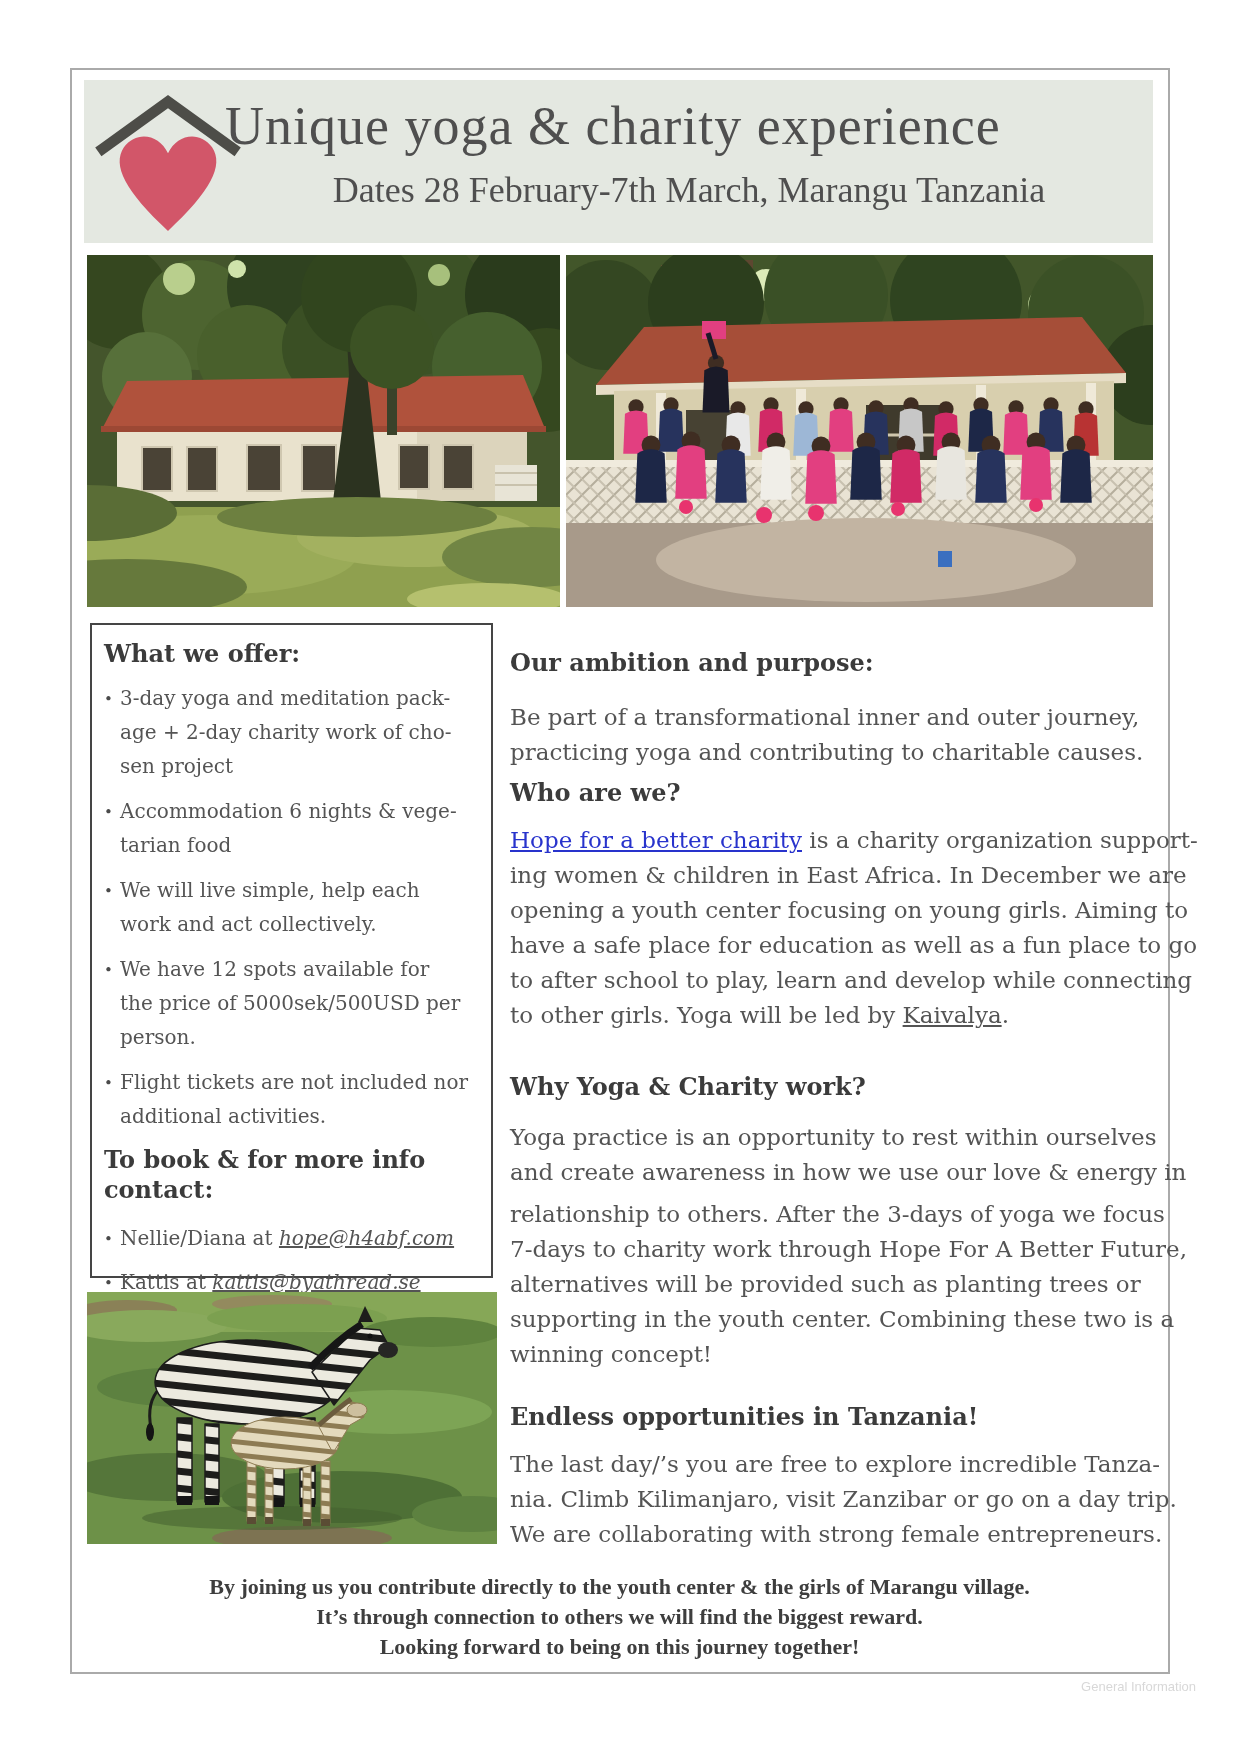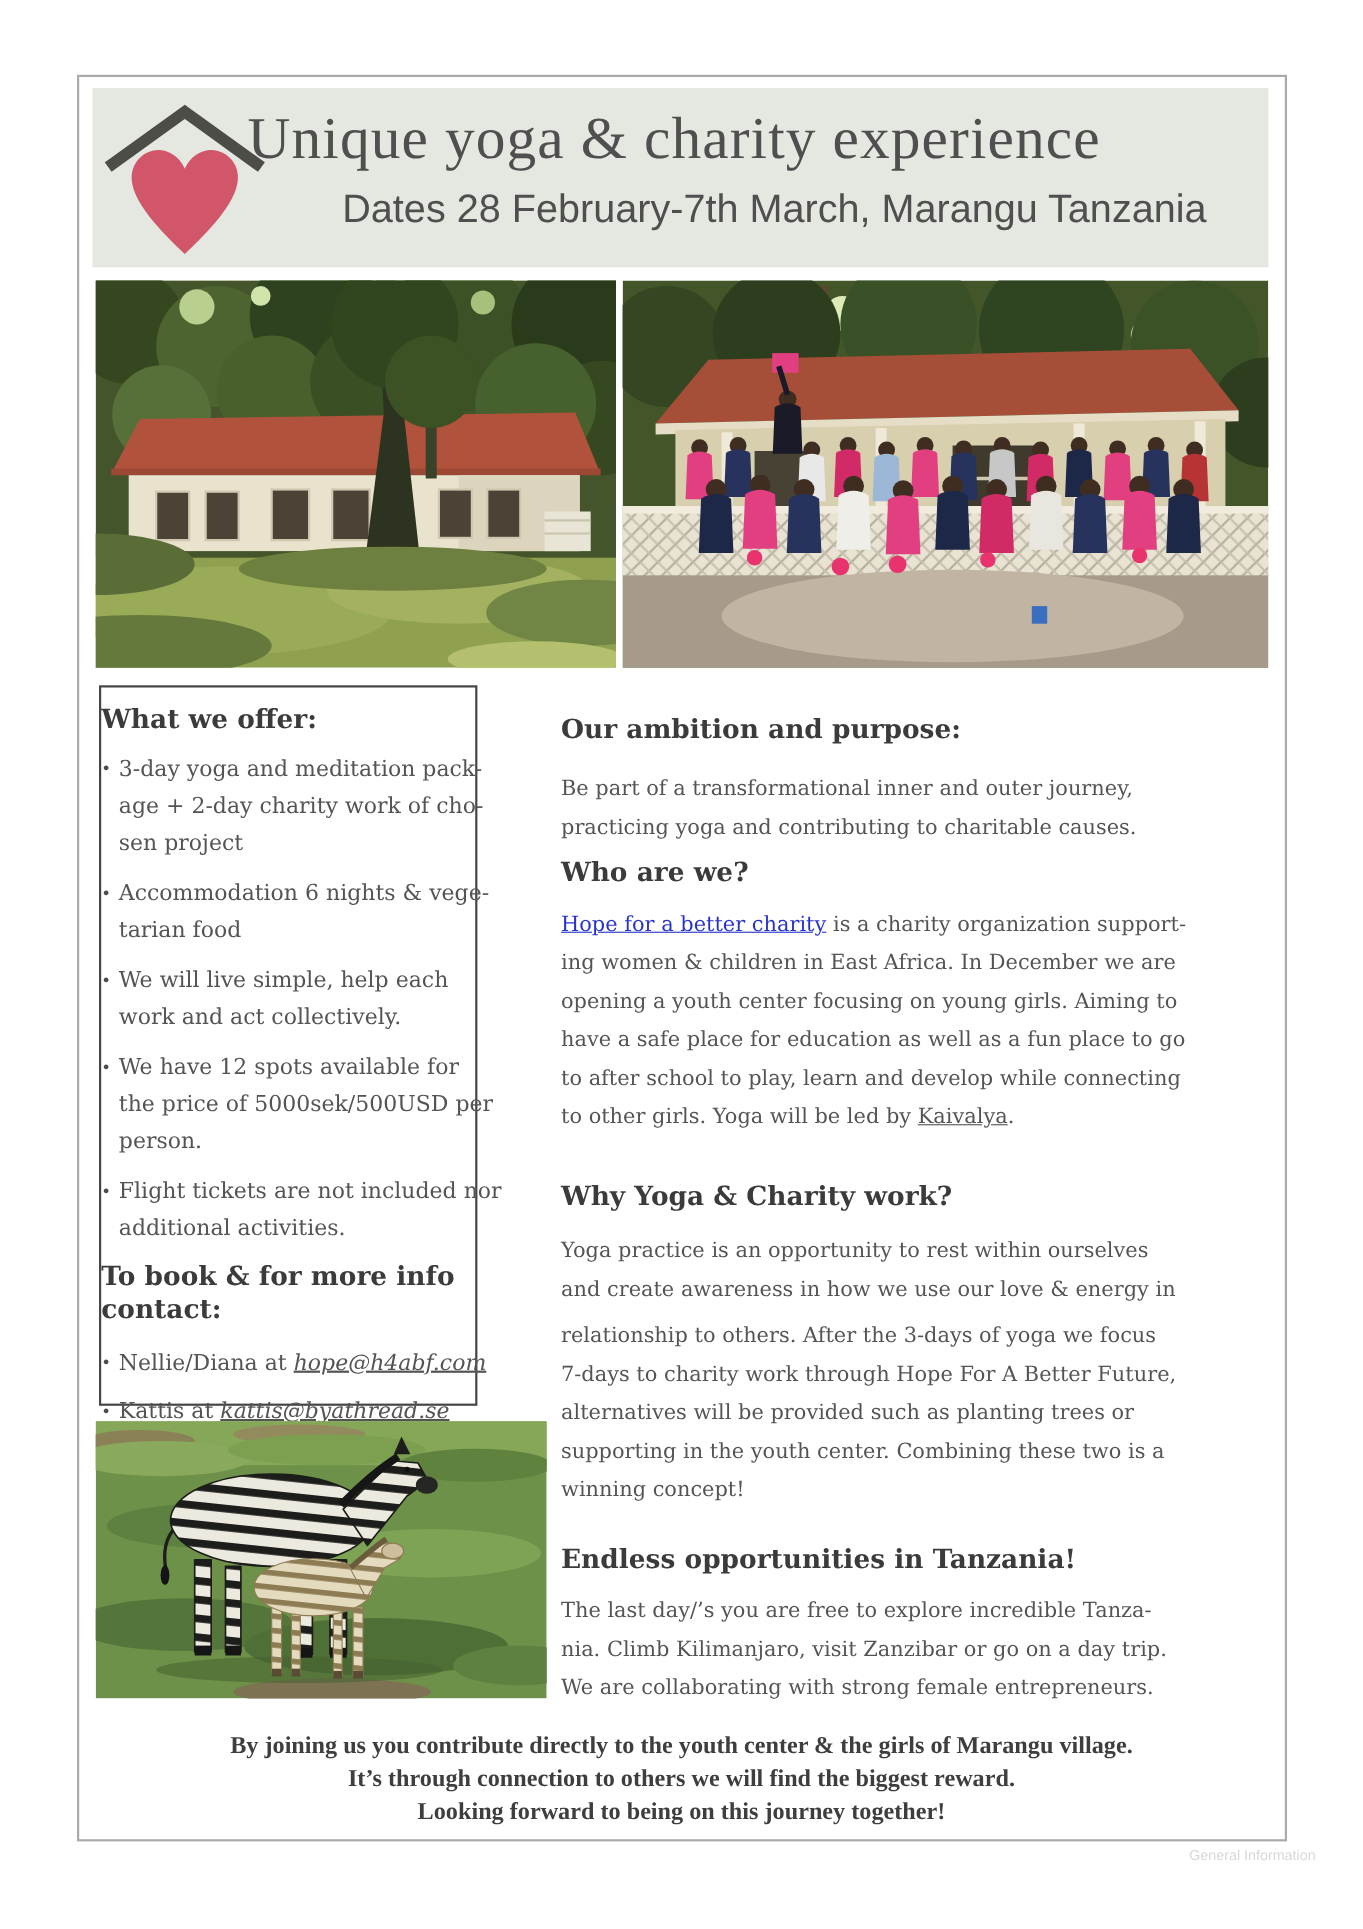--- a/index.html
+++ b/index.html
@@ -16,45 +16,45 @@
     left:84px;top:80px;width:1069px;height:163px;
     background:var(--header-bg,#e4e8e1);
   }
   .logo{left:92px;top:88px;width:152px;height:152px;}
   .title{
     left:225px;top:96px;width:928px;
     font-family:"Liberation Serif",serif;font-size:54px;line-height:60px;
     color:var(--title-text,#4f4f4f);letter-spacing:1px;white-space:nowrap;
   }
   .subtitle{
-    left:240px;top:168px;width:928px;text-align:center;
-    font-family:Liberation Sans, sans-serif;font-size:36px;line-height:44px;
+    left:225px;top:168px;width:928px;text-align:center;
+    font-family:Liberation Serif, serif;font-size:36px;line-height:44px;
     color:var(--title-text,#4f4f4f);white-space:nowrap;
   }
   .photo{display:block;}
   .photo-left{left:87px;top:255px;width:473px;height:352px;}
   .photo-right{left:566px;top:255px;width:587px;height:352px;}
   .photo-zebra{left:87px;top:1292px;width:410px;height:252px;}
 
   .offer-box{
-    left:90px;top:623px;width:344px;height:655px;box-sizing:border-box;
+    left:90px;top:623px;width:403px;height:655px;box-sizing:border-box;
     border:2px solid var(--box-border,#454545);background:#fff;
-    padding:14px 8px 0 0;
+    padding:14px 8px 0 12px;
   }
   .box-h{
     font-weight:bold;font-size:24px;line-height:30px;margin:0 0 12px 0;
     color:var(--heading-text,#3b3b3b);
   }
   .b-item{display:flex;margin:0 0 11px 0;}
   .dot{
     width:16px;flex:none;font-size:15px;line-height:34px;color:#4a4a4a;
     padding-top:1px;
   }
   .ln{
-    display:block;font-size:19px;line-height:35px;white-space:nowrap;
+    display:block;font-size:23px;line-height:35px;white-space:nowrap;
     color:var(--body-text,#545454);
   }
   .offer-box .ln{font-size:20px;line-height:34px;}
   .contact-h{margin:12px 0 0 0;}
   .contacts{margin-top:16px;}
   .contacts .b-item{margin-bottom:9px;}
   .email-link{
     font-style:italic;text-decoration:underline;color:var(--body-text,#4f4f4f);
   }
   .right-col{left:510px;top:640px;width:660px;}

